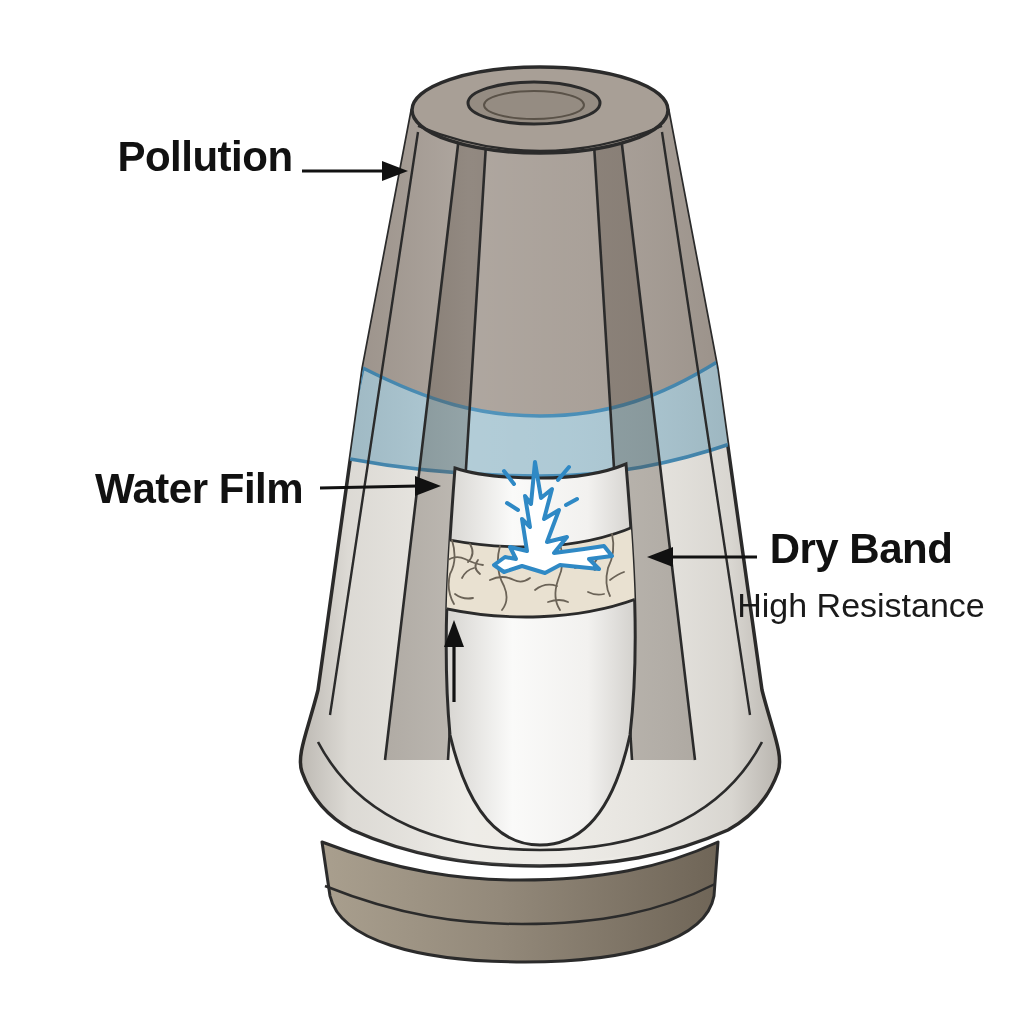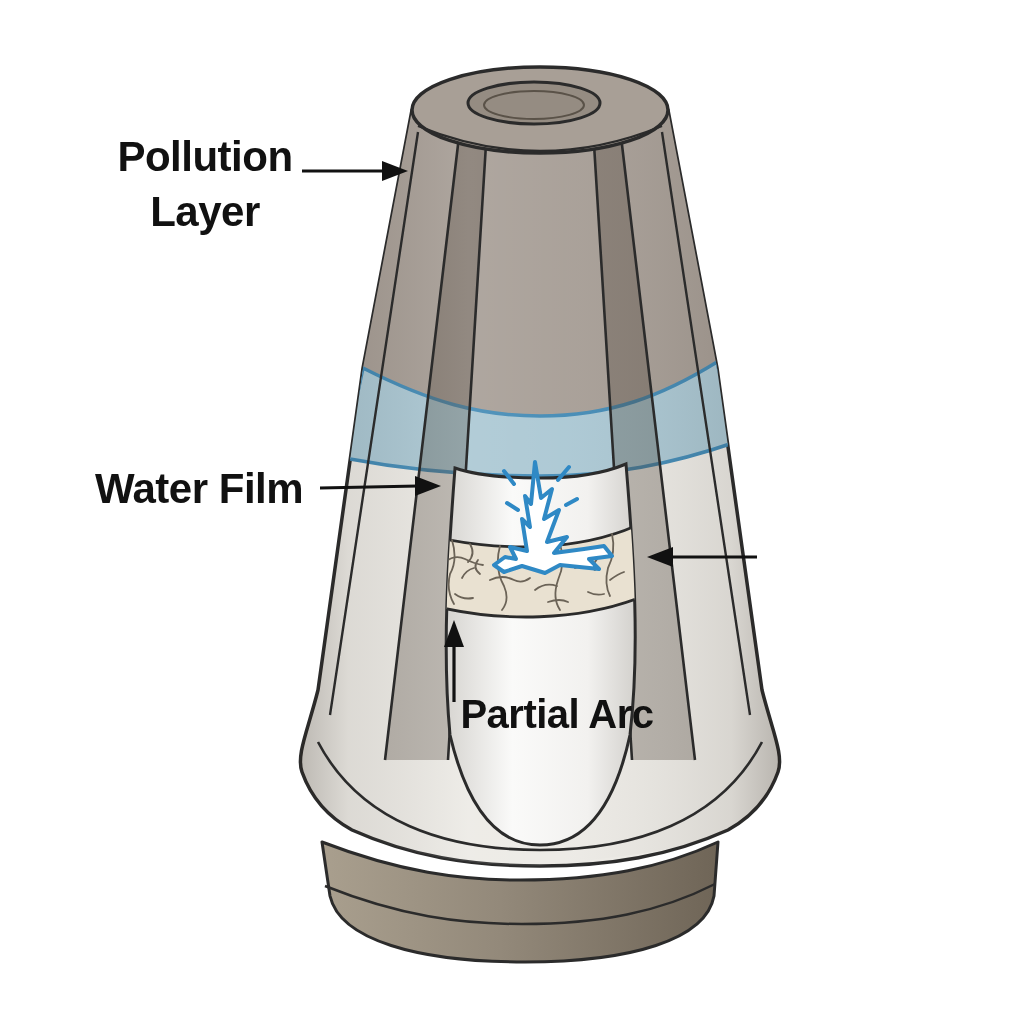--- a/index.html
+++ b/index.html
@@ -176,21 +176,23 @@
     </g>
     <g>
       <line x1="454" y1="702" x2="454" y2="644"></line>
       <polygon points="454,620 444,647 464,647" stroke="none"></polygon>
     </g>
   </g>
 </svg>
 
 <div class="label" style="left:55px;top:130px;width:300px;">
   <span>Pollution</span><br>
-  <span>Layer</span>
 </div>
 
 <div class="label" style="left:59px;top:462px;width:280px;">Water Film</div>
 
+<div class="label" style="left:731px;top:522px;width:260px;">
+  <span>Dry Band</span>
+  <span class="sub">High Resistance</span>
+</div>
 
-<div class="label partial" style="left:432px;top:688px;width:250px;">Partial Arc</div>
 
 </div>
 
 </body></html>

